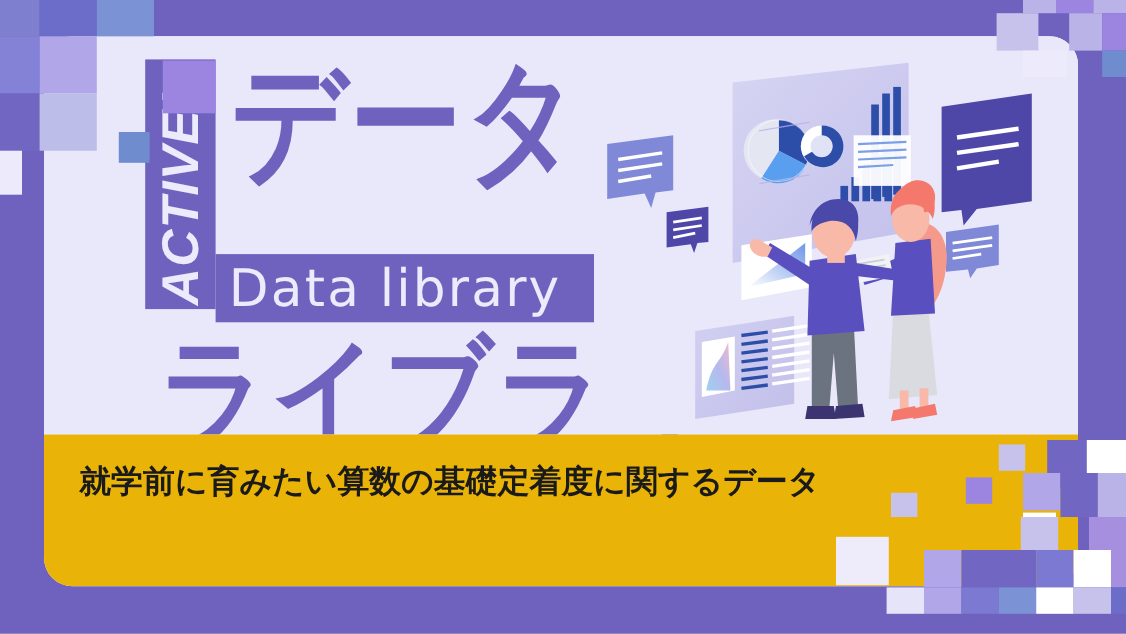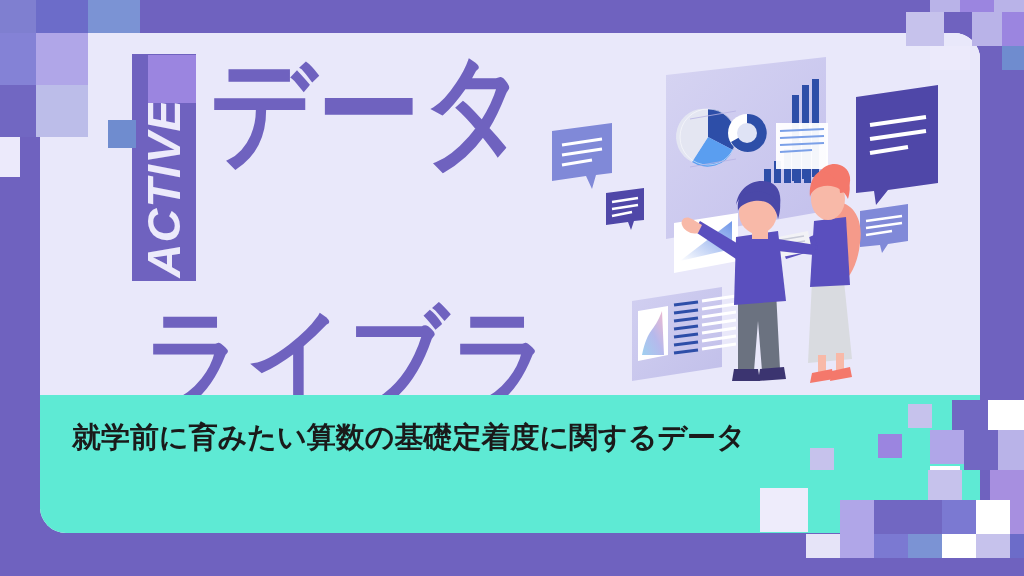--- a/index.html
+++ b/index.html
@@ -17,21 +17,21 @@
   #card{
     position:absolute;left:40px;top:33px;width:940px;height:500px;
     border-radius:26px;overflow:hidden;background:#ffffff;
     box-shadow:0 0 0 0 rgba(0,0,0,0);
   }
   #card-top{
     position:absolute;left:0;top:0;width:940px;height:362px;background:#e9e8fa;
     overflow:hidden;
   }
   #card-bottom{
-    position:absolute;left:0;top:362px;width:940px;height:138px;background:#5eead4;padding-left:15px;
+    position:absolute;left:0;top:362px;width:940px;height:138px;background:#eab308;padding-left:15px;
   }
 
   
   #logo{position:absolute;left:92px;top:8px;width:420px;height:350px;}
 
   .active-box{
     position:absolute;left:0px;top:13px;width:64px;height:227px;
     background:#6f62bf;
   }
   .active-text{
@@ -88,20 +88,23 @@
     <div id="card-top">
 
       <div id="logo">
 
         <div class="active-box">
           <div class="active-text">ACTIVE!</div>
         </div>
 
         <div class="kana-row" id="kana-top">データ</div>
 
+        <div class="band">
+          <div class="band-text">Data library</div>
+        </div>
 
         <div class="kana-row" id="kana-bottom">ライブラリ</div>
       </div>
 
       <div id="illus">
         <svg width="440" height="362" viewBox="0 0 440 362">
           <defs>
             <linearGradient id="gPanel" x1="0" y1="0" x2="1" y2="1">
               <stop offset="0%" stop-color="#d6d4f2"></stop>
               <stop offset="100%" stop-color="#c3c0ec"></stop>

